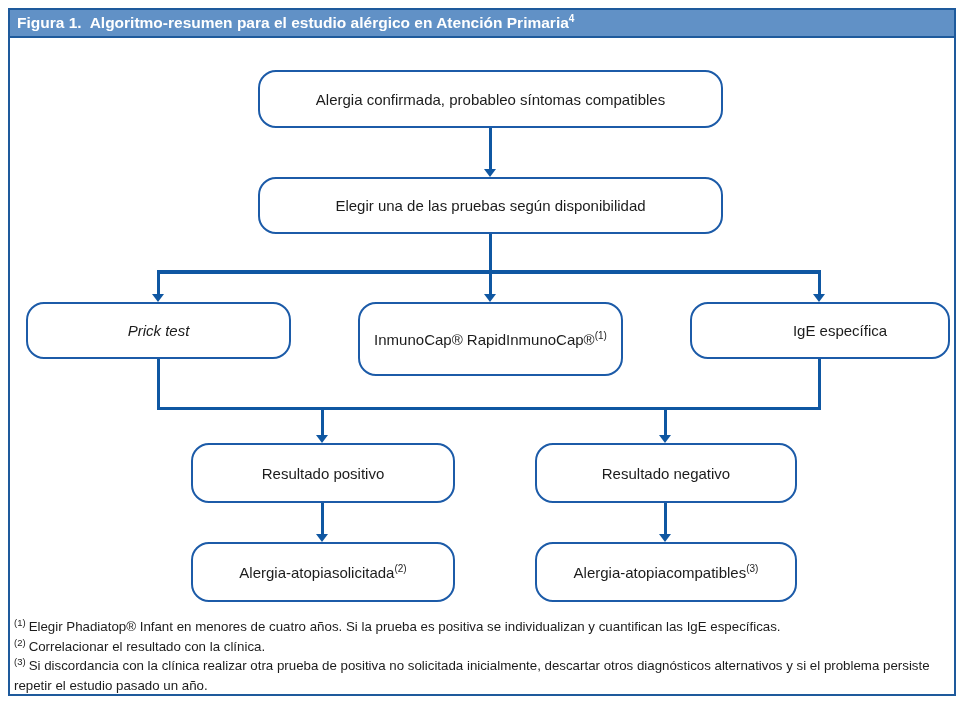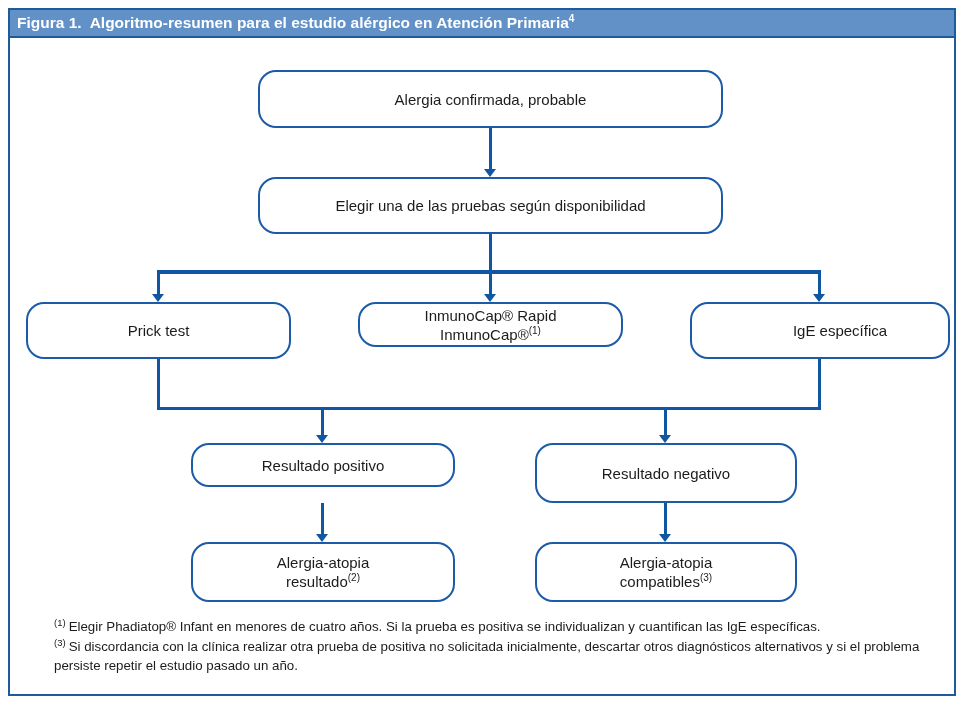--- a/index.html
+++ b/index.html
@@ -21,57 +21,58 @@
   .header{
     position:absolute;left:0;top:0;right:0;height:26px;
     background:var(--header-bg);border-bottom:2px solid var(--frame-border);
     color:#ffffff;font-weight:bold;font-size:15.5px;line-height:26px;
     padding-left:7px;white-space:pre-wrap;
   }
   .header sup{font-size:10px;line-height:0;}
   .node{
     position:absolute;border:2px solid var(--box-border);border-radius:18px;
     background:#ffffff;box-sizing:border-box;
-    display:flex;flex-direction:column;align-items:center;justify-content:center;
+    display:flex;flex-direction:row;align-items:center;justify-content:center;
     text-align:center;font-size:15px;line-height:19px;color:var(--text);
   }
   .node sup{font-size:10px;line-height:0;}
   .n-start     {left:248px;top:60px; width:465px;height:58px;}
   .n-choose    {left:248px;top:167px;width:465px;height:57px;}
   .n-prick     {left:16px; top:292px;width:265px;height:57px;}
-  .n-prick .ln {}
-  .n-inmunocap {left:348px;top:292px;width:265px;height:45px;}
+  .n-prick .ln {font-style:italic;}
+  .n-inmunocap {left:348px;top:292px;width:265px;height:74px;}
   .n-ige       {left:680px;top:292px;width:260px;height:57px;padding-left:40px;}
-  .n-positivo  {left:181px;top:433px;width:264px;height:44px;}
+  .n-positivo  {left:181px;top:433px;width:264px;height:60px;}
   .n-negativo  {left:525px;top:433px;width:262px;height:60px;}
   .n-confirmada{left:181px;top:532px;width:264px;height:60px;}
   .n-improbable{left:525px;top:532px;width:262px;height:60px;}
   .line{position:absolute;background:var(--line);}
   .head{
     position:absolute;width:0;height:0;
     border-left:6.5px solid transparent;border-right:6.5px solid transparent;
     border-top:8px solid var(--line);
   }
   .footnotes{
     position:absolute;left:4px;right:8px;top:607px;
-    font-size:13.3px;line-height:19.5px;color:var(--text);margin-left:40px;
+    font-size:13.3px;line-height:19.5px;color:var(--text);
   }
   .footnote sup{font-size:9.5px;line-height:0;}
   .footnote .ftext{margin-left:3px;}
 </style>
 </head>
 <body>
 
 <div class="page">
   <div class="frame">
 
     <div class="header"><span>Figura 1.  Algoritmo-resumen para el estudio alérgico en Atención Primaria</span><sup>4</sup></div>
 
     <div class="node n-start">
       <span class="ln">Alergia confirmada, probable</span>
+      <span class="ln">o síntomas compatibles</span>
     </div>
 
     <div class="node n-choose">
       <span class="ln">Elegir una de las pruebas según disponibilidad</span>
     </div>
 
     <div class="node n-prick">
       <span class="ln">Prick test</span>
     </div>
 
@@ -87,21 +88,21 @@
     <div class="node n-positivo">
       <span class="ln">Resultado positivo</span>
     </div>
 
     <div class="node n-negativo">
       <span class="ln">Resultado negativo</span>
     </div>
 
     <div class="node n-confirmada">
       <span class="ln">Alergia-atopia</span>
-      <span class="ln"><span>resultado</span><sup>(2)</sup></span>
+      <span class="ln"><span>solicitada</span><sup>(2)</sup></span>
     </div>
 
     <div class="node n-improbable">
       <span class="ln">Alergia-atopia</span>
       <span class="ln"><span>compatibles</span><sup>(3)</sup></span>
     </div>
 
     <div class="line" style="left:479px;top:118px;width:3px;height:42px;"></div>
     <div class="head" style="left:474px;top:159px;"></div>
 
@@ -124,17 +125,18 @@
     <div class="line" style="left:654px;top:397px;width:3px;height:28px;"></div>
     <div class="head" style="left:649px;top:425px;"></div>
 
     <div class="line" style="left:311px;top:493px;width:3px;height:31px;"></div>
     <div class="head" style="left:306px;top:524px;"></div>
     <div class="line" style="left:654px;top:493px;width:3px;height:31px;"></div>
     <div class="head" style="left:649px;top:524px;"></div>
 
     <div class="footnotes">
       <div class="footnote"><sup>(1)</sup><span class="ftext">Elegir Phadiatop® Infant en menores de cuatro años. Si la prueba es positiva se individualizan y cuantifican las IgE específicas.</span></div>
+      <div class="footnote"><sup>(2)</sup><span class="ftext">Correlacionar el resultado con la clínica.</span></div>
       <div class="footnote"><sup>(3)</sup><span class="ftext">Si discordancia con la clínica realizar otra prueba de positiva no solicitada inicialmente, descartar otros diagnósticos alternativos y si el problema persiste repetir el estudio pasado un año.</span></div>
     </div>
 
   </div>
 </div>
 
 </body></html>

